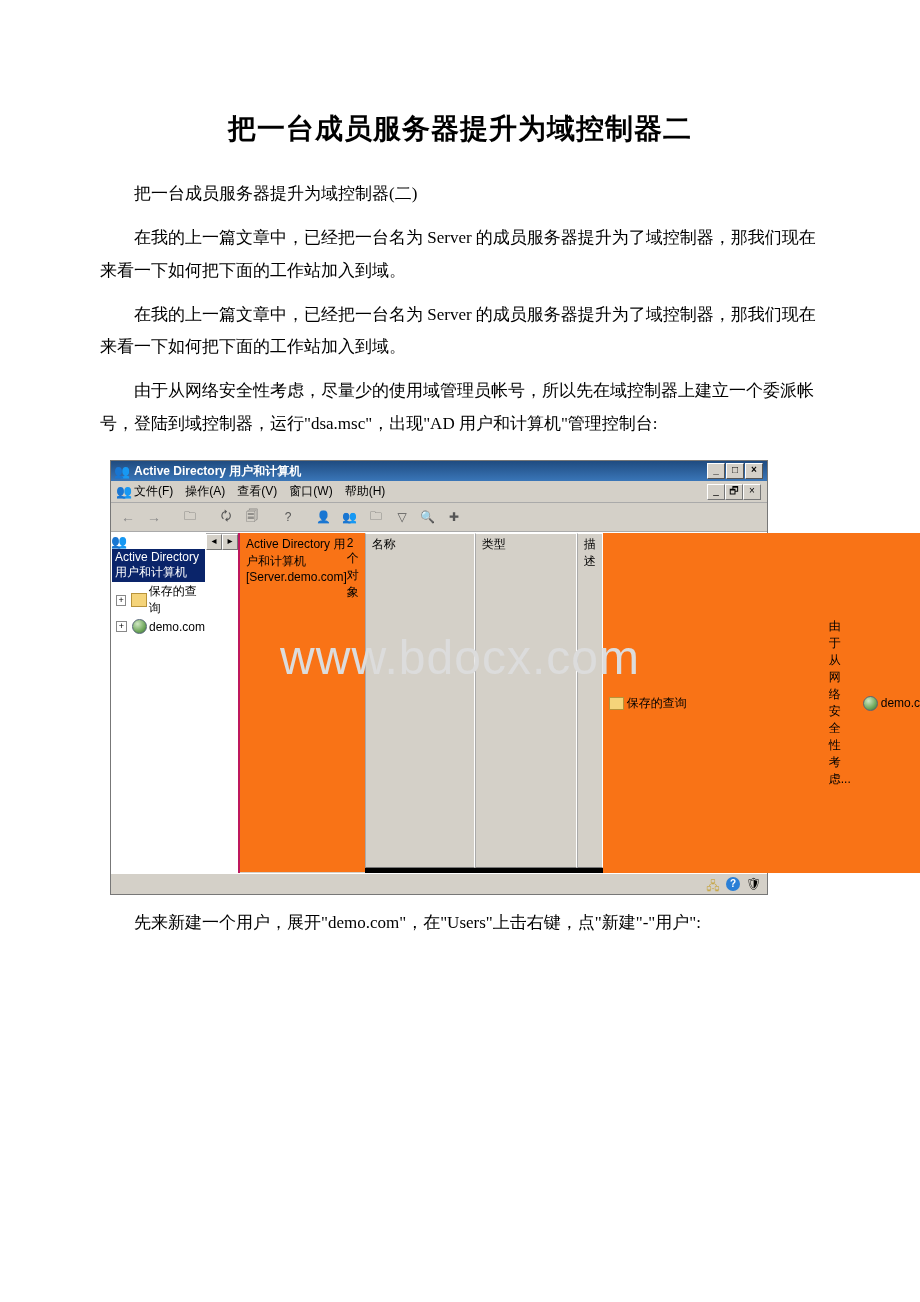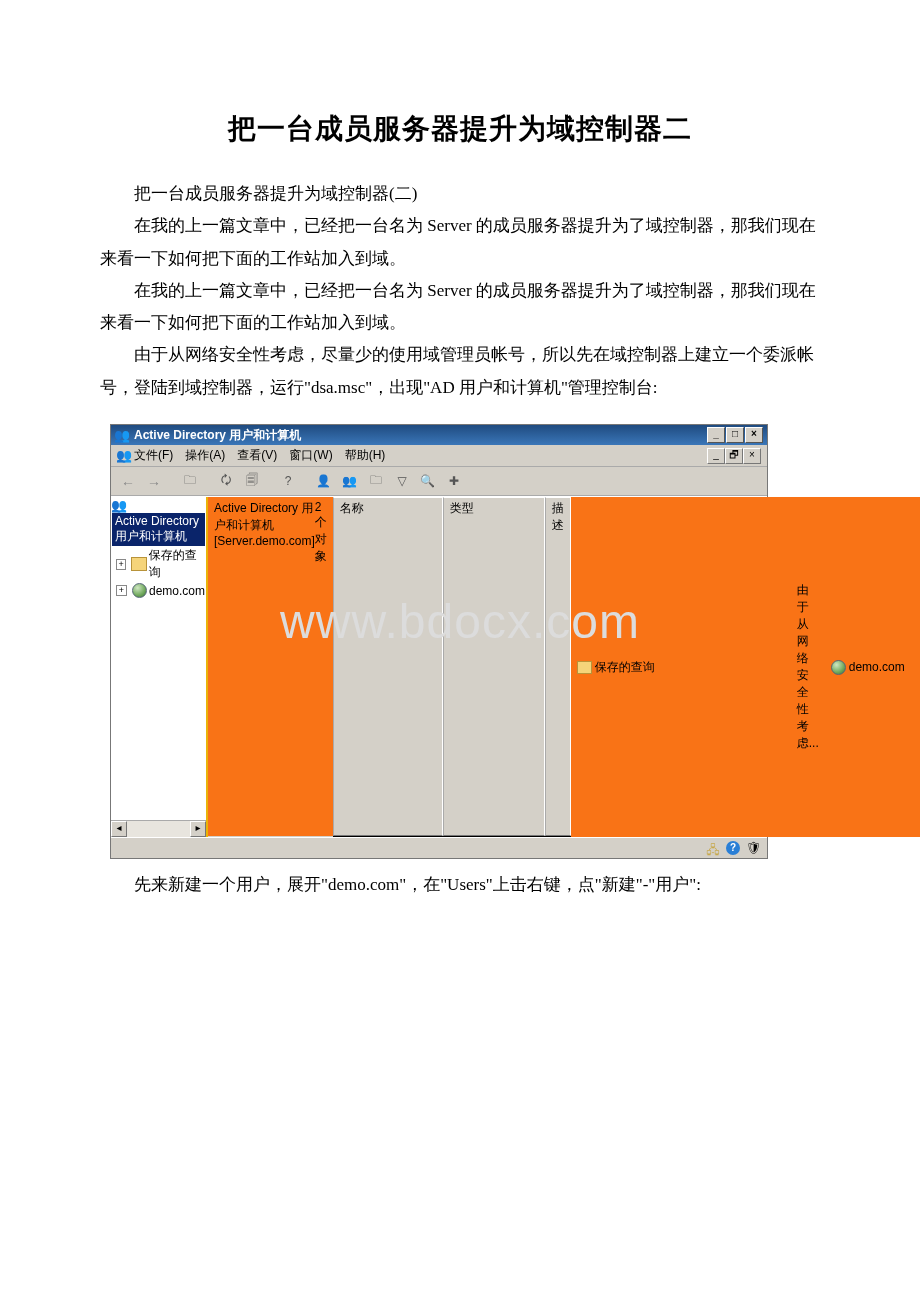--- a/index.html
+++ b/index.html
@@ -14,21 +14,21 @@
   h1 {
     text-align: center;
     font-size: 28px;
     font-weight: bold;
     margin: 50px 0 30px;
     letter-spacing: 1px;
   }
   p.doc-para {
     font-size: 17px;
     line-height: 1.9;
-    margin: 0 0;
+    margin: 12px 0;
     text-indent: 2em;
   }
 
   
   .win-wrap {
     position: relative;
     margin: 20px 10px 10px;
     box-shadow: none;
   }
   .win {
@@ -97,24 +97,24 @@
   .arrow { color:#888; font-size:14px; }
 
   .client {
     display:flex;
     height: 340px;
     background:#fff;
     border-top:1px solid #fff;
   }
   .treepane {
     width: 200px;
-    border-right: 2px solid #eab308;
+    border-right: 2px solid #be185d;
     position: relative;
     display:flex;
-    flex-direction:column;
+    flex-direction:row;
     background:#fff;
     font-size:12px;
   }
   .tree-inner { flex:1; overflow:hidden; padding:1px; }
   .tree-root {
     background:#0a246a;
     color:#fff;
     padding:1px 3px;
     display:inline-block;
     font-size:12px;
@@ -167,21 +167,21 @@
   }
   .list-caption {
     padding:3px 6px;
     border-bottom:1px solid #d4d0c8;
     display:flex;
     justify-content:space-between;
   }
   .list-head {
     display:flex;
     background:#d4d0c8;
-    border-bottom:1px solid #000000;
+    border-bottom:5px solid #000000;
     font-size:12px;
   }
   .list-head .col {
     padding:2px 6px;
     border-right:1px solid #fff;
     border-left:1px solid #aaa;
     box-sizing:border-box;
     border-top:1px solid #fff;
     border-bottom:1px solid #777;
   }

